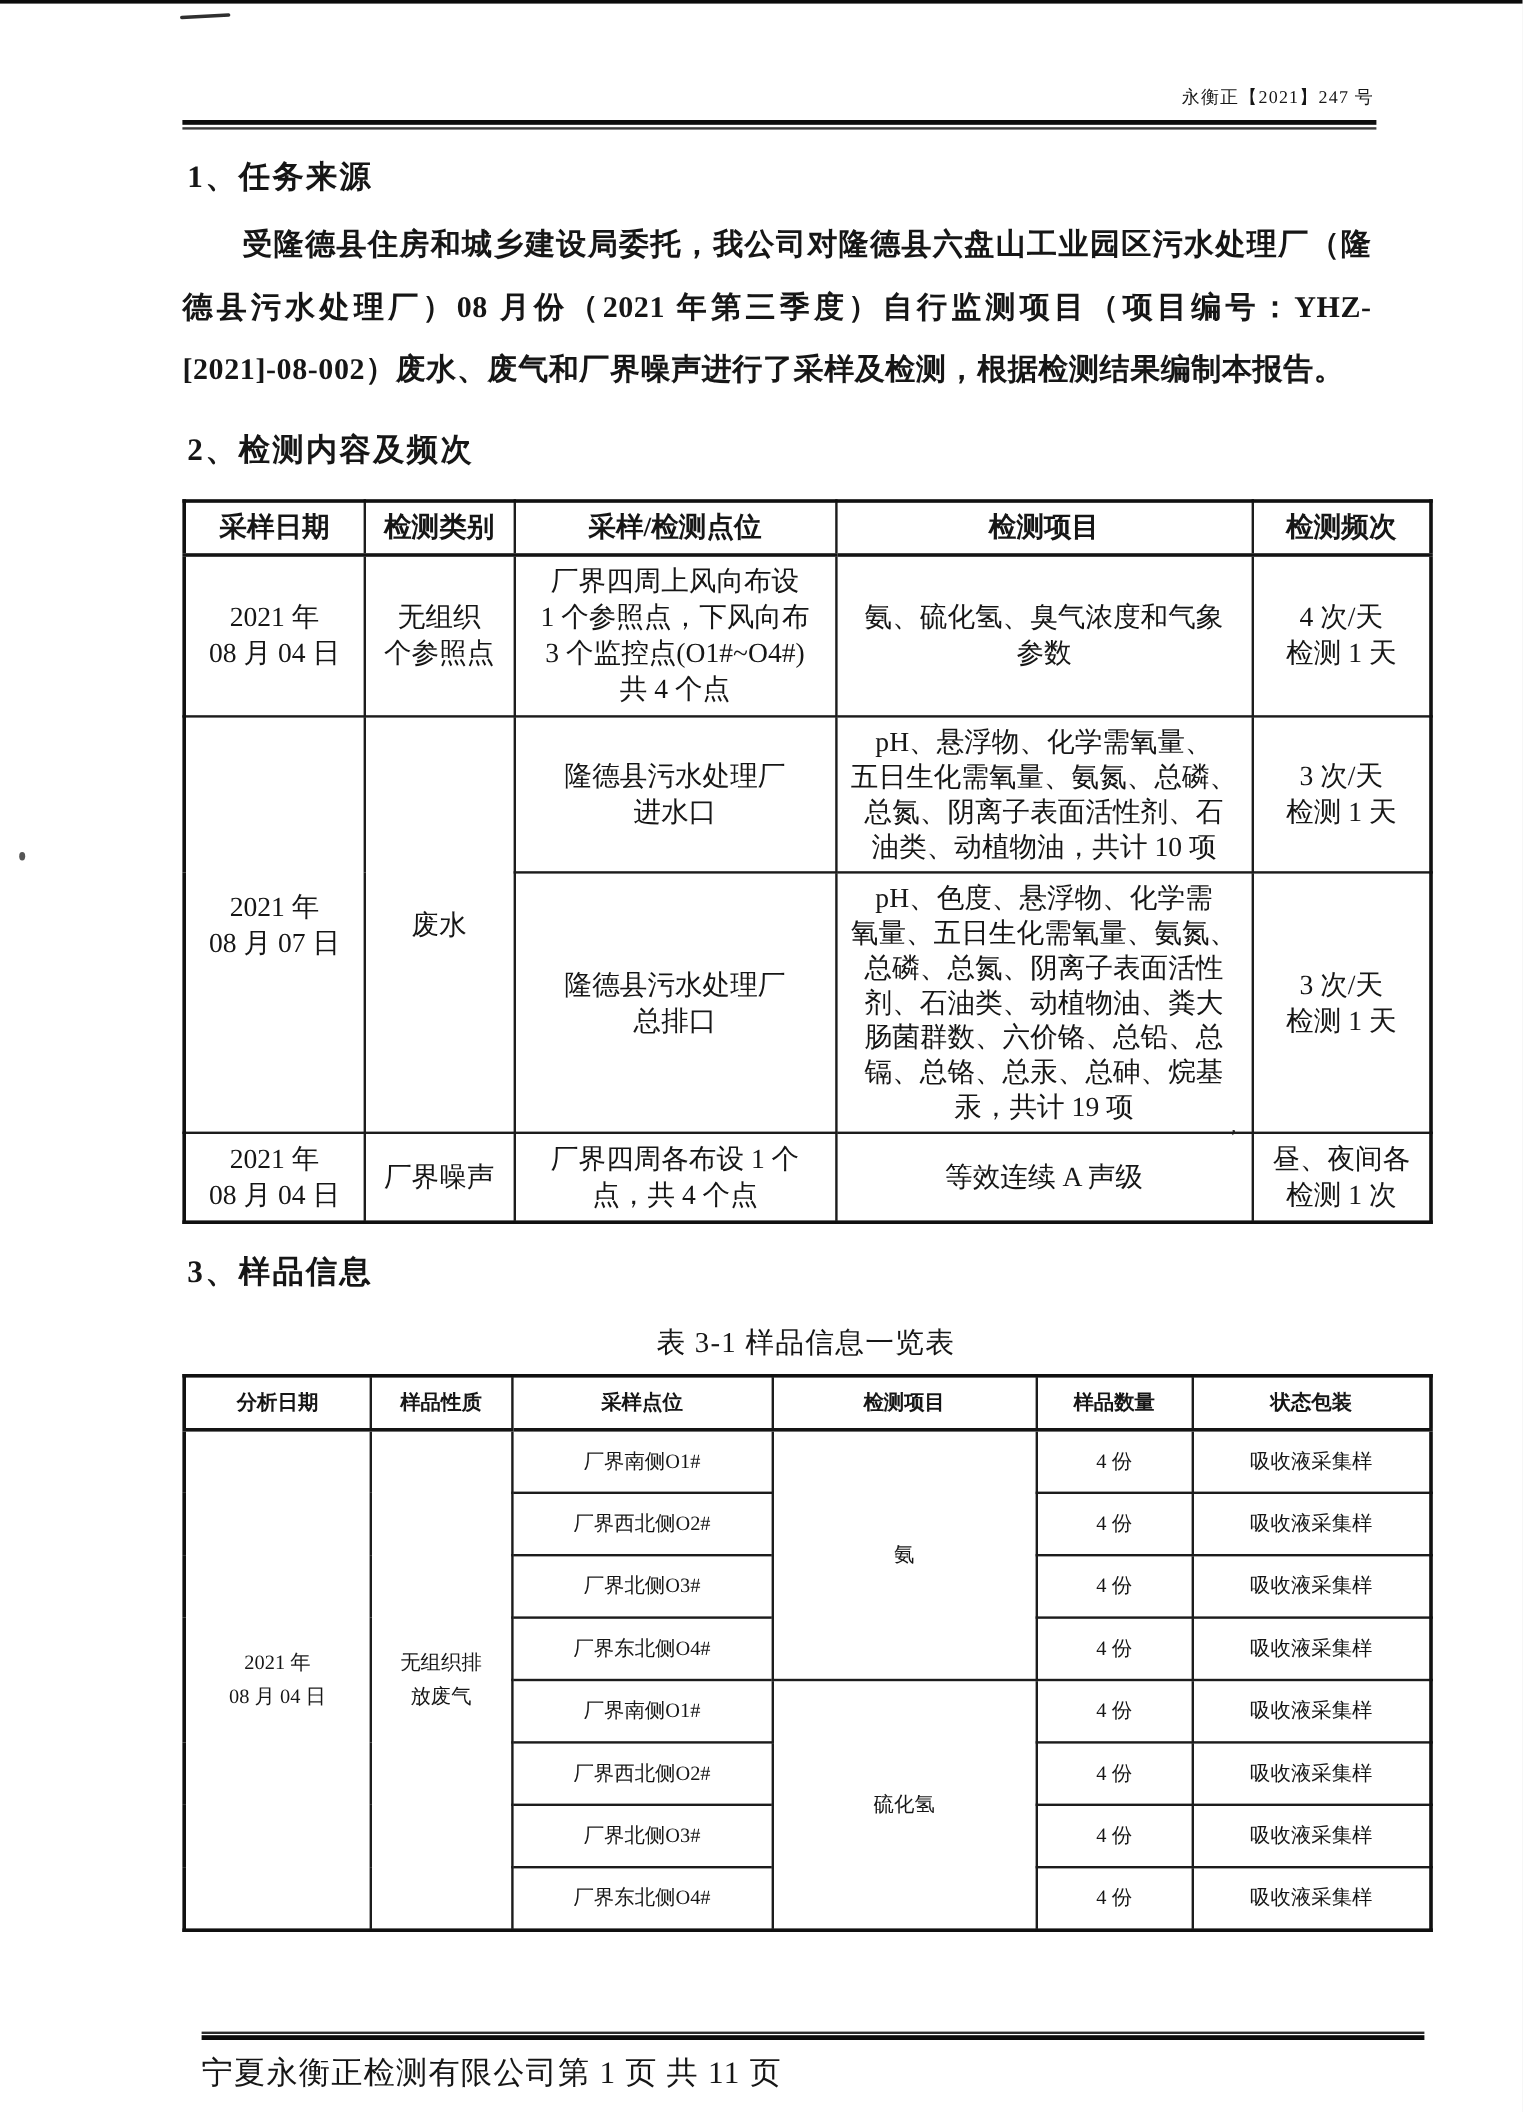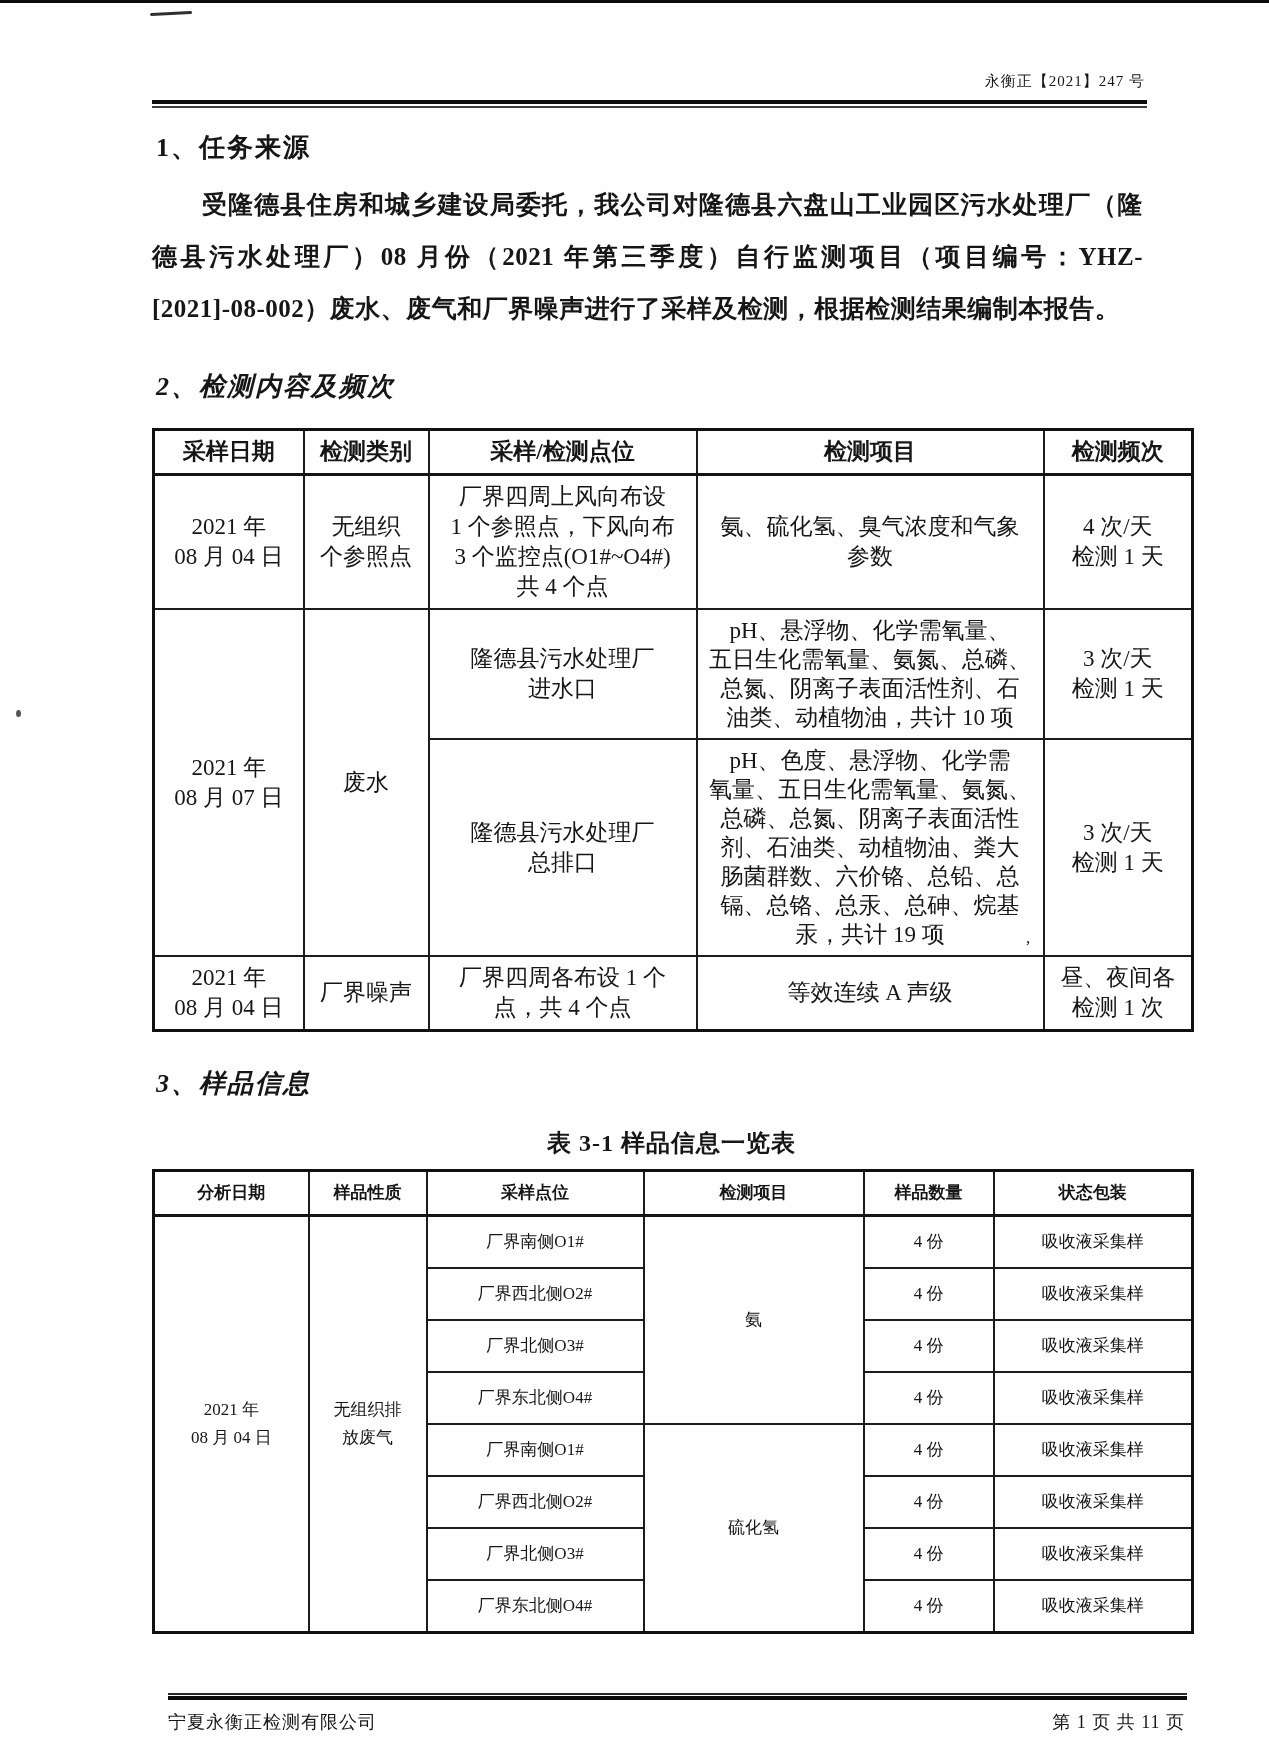--- a/index.html
+++ b/index.html
@@ -37,29 +37,29 @@
   .t2 { margin-top:10px; font-size:17px; border:3px solid #101010; }
   th, td {
     border:2px solid #1c1c1c; text-align:center; vertical-align:middle;
     padding:6px 4px; line-height:30px; font-weight:normal;
   }
   th { font-weight:bold; border-bottom:3px solid #141414; }
   .t2 td { padding:11px 4px; line-height:28px; }
   .pre { white-space:pre-line; }
   .items { line-height:29px; }
 
-  .caption { margin-top:26px; text-align:center; font-size:24px; font-weight:bold; letter-spacing:1px; }
-  .h3gap { margin-top:34px;font-style:italic; }
+  .caption { margin-top:26px; text-align:center; font-size:24px; font-weight:normal; letter-spacing:1px; }
+  .h3gap { margin-top:22px; }
 
   .footer-rule { position:absolute; left:168px; right:82px; top:1693px; }
   .footer-rule .t { height:2px; background:#2b2b2b; }
   .footer-rule .b { height:4px; background:#0b0b0b; margin-top:1px; }
   .footer-text {
     position:absolute; left:168px; right:84px; top:1710px;
-    display:flex; justify-content:space-between; font-size:18px; letter-spacing:1px;
+    display:flex; font-size:26px; letter-spacing:1px;
   }
 </style>
 </head>
 <body>
 
 <div class="page">
 
   <div class="scan-top"></div>
   <div class="scan-dash"></div>
   <div class="scan-dot"></div>

